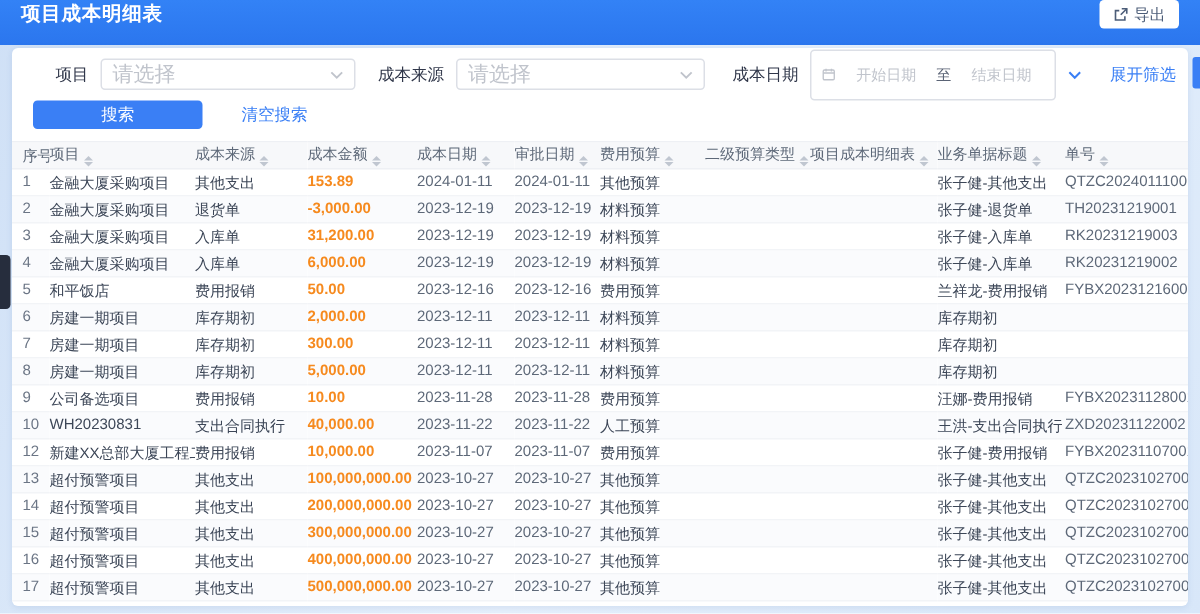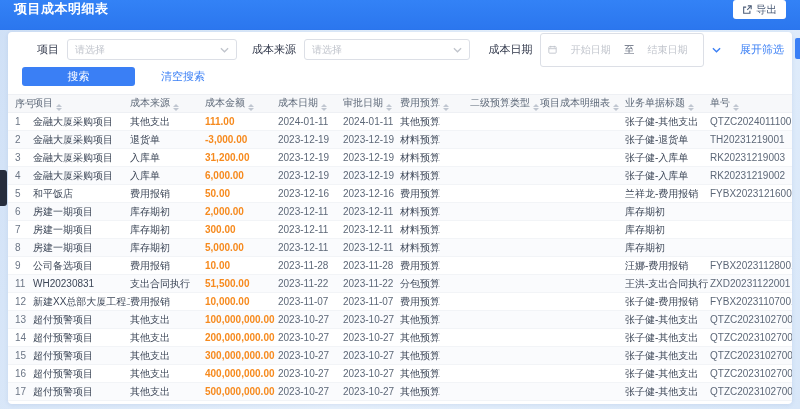--- a/index.html
+++ b/index.html
@@ -38,21 +38,21 @@
   .fl-1 { margin-left: 21px; }
   .fl-2 { margin-left: 15px; }
   .fl-3 { margin-left: 18px; }
   .select {
     margin-left: 8px; height: 21px; border: 1px solid #dcdfe6; border-radius: 3px;
     background: #fff; display: flex; align-items: center; padding: 0 7px;
     cursor: pointer;
   }
   .sel-project { width: 183px; }
   .sel-source  { width: 179px; }
-  .select .ph { color: #c0c4cc; font-size: 10px; flex: 1; }
+  .select .ph { color: #c0c4cc; font-size: 14px; flex: 1; }
   .daterange {
     margin-left: 8px; width: 176px; height: 21px; border: 1px solid #dcdfe6;
     border-radius: 3px; background: #fff; display: flex; align-items: center;
     padding: 16px 7px; gap: 5px; cursor: pointer;
   }
   .daterange .ph { color: #c0c4cc; font-size: 10px; flex: 1; text-align: center; }
   .daterange .sep { color: #5a6375; font-size: 10px; }
   .expand {
     margin-left: 8px; color: #3a7ff5; font-size: 11px; text-decoration: none;
     display: inline-flex; align-items: center; gap: 19px; white-space: nowrap; cursor: pointer;
@@ -213,21 +213,21 @@
                 <i class="up"></i>
                 <i class="down"></i>
               </span></th>
           </tr>
         </thead>
       <tbody id="tbody">
           <tr>
             <td class="idx">1</td>
             <td>金融大厦采购项目</td>
             <td>其他支出</td>
-            <td class="amount">111.00</td>
+            <td class="amount">153.89</td>
             <td class="muted">2024-01-11</td>
             <td class="muted">2024-01-11</td>
             <td>其他预算</td>
             <td></td>
             <td></td>
             <td>张子健-其他支出</td>
             <td class="muted">QTZC20240111001</td>
           </tr>
           <tr>
             <td class="idx">2</td>
@@ -327,31 +327,31 @@
             <td class="amount">10.00</td>
             <td class="muted">2023-11-28</td>
             <td class="muted">2023-11-28</td>
             <td>费用预算</td>
             <td></td>
             <td></td>
             <td>汪娜-费用报销</td>
             <td class="muted">FYBX20231128001</td>
           </tr>
           <tr>
-            <td class="idx">11</td>
+            <td class="idx">10</td>
             <td>WH20230831</td>
             <td>支出合同执行</td>
-            <td class="amount">51,500.00</td>
+            <td class="amount">40,000.00</td>
             <td class="muted">2023-11-22</td>
             <td class="muted">2023-11-22</td>
-            <td>分包预算</td>
+            <td>人工预算</td>
             <td></td>
             <td></td>
             <td>王洪-支出合同执行</td>
-            <td class="muted">ZXD20231122001</td>
+            <td class="muted">ZXD20231122002</td>
           </tr>
           <tr>
             <td class="idx">12</td>
             <td>新建XX总部大厦工程二期</td>
             <td>费用报销</td>
             <td class="amount">10,000.00</td>
             <td class="muted">2023-11-07</td>
             <td class="muted">2023-11-07</td>
             <td>费用预算</td>
             <td></td>

